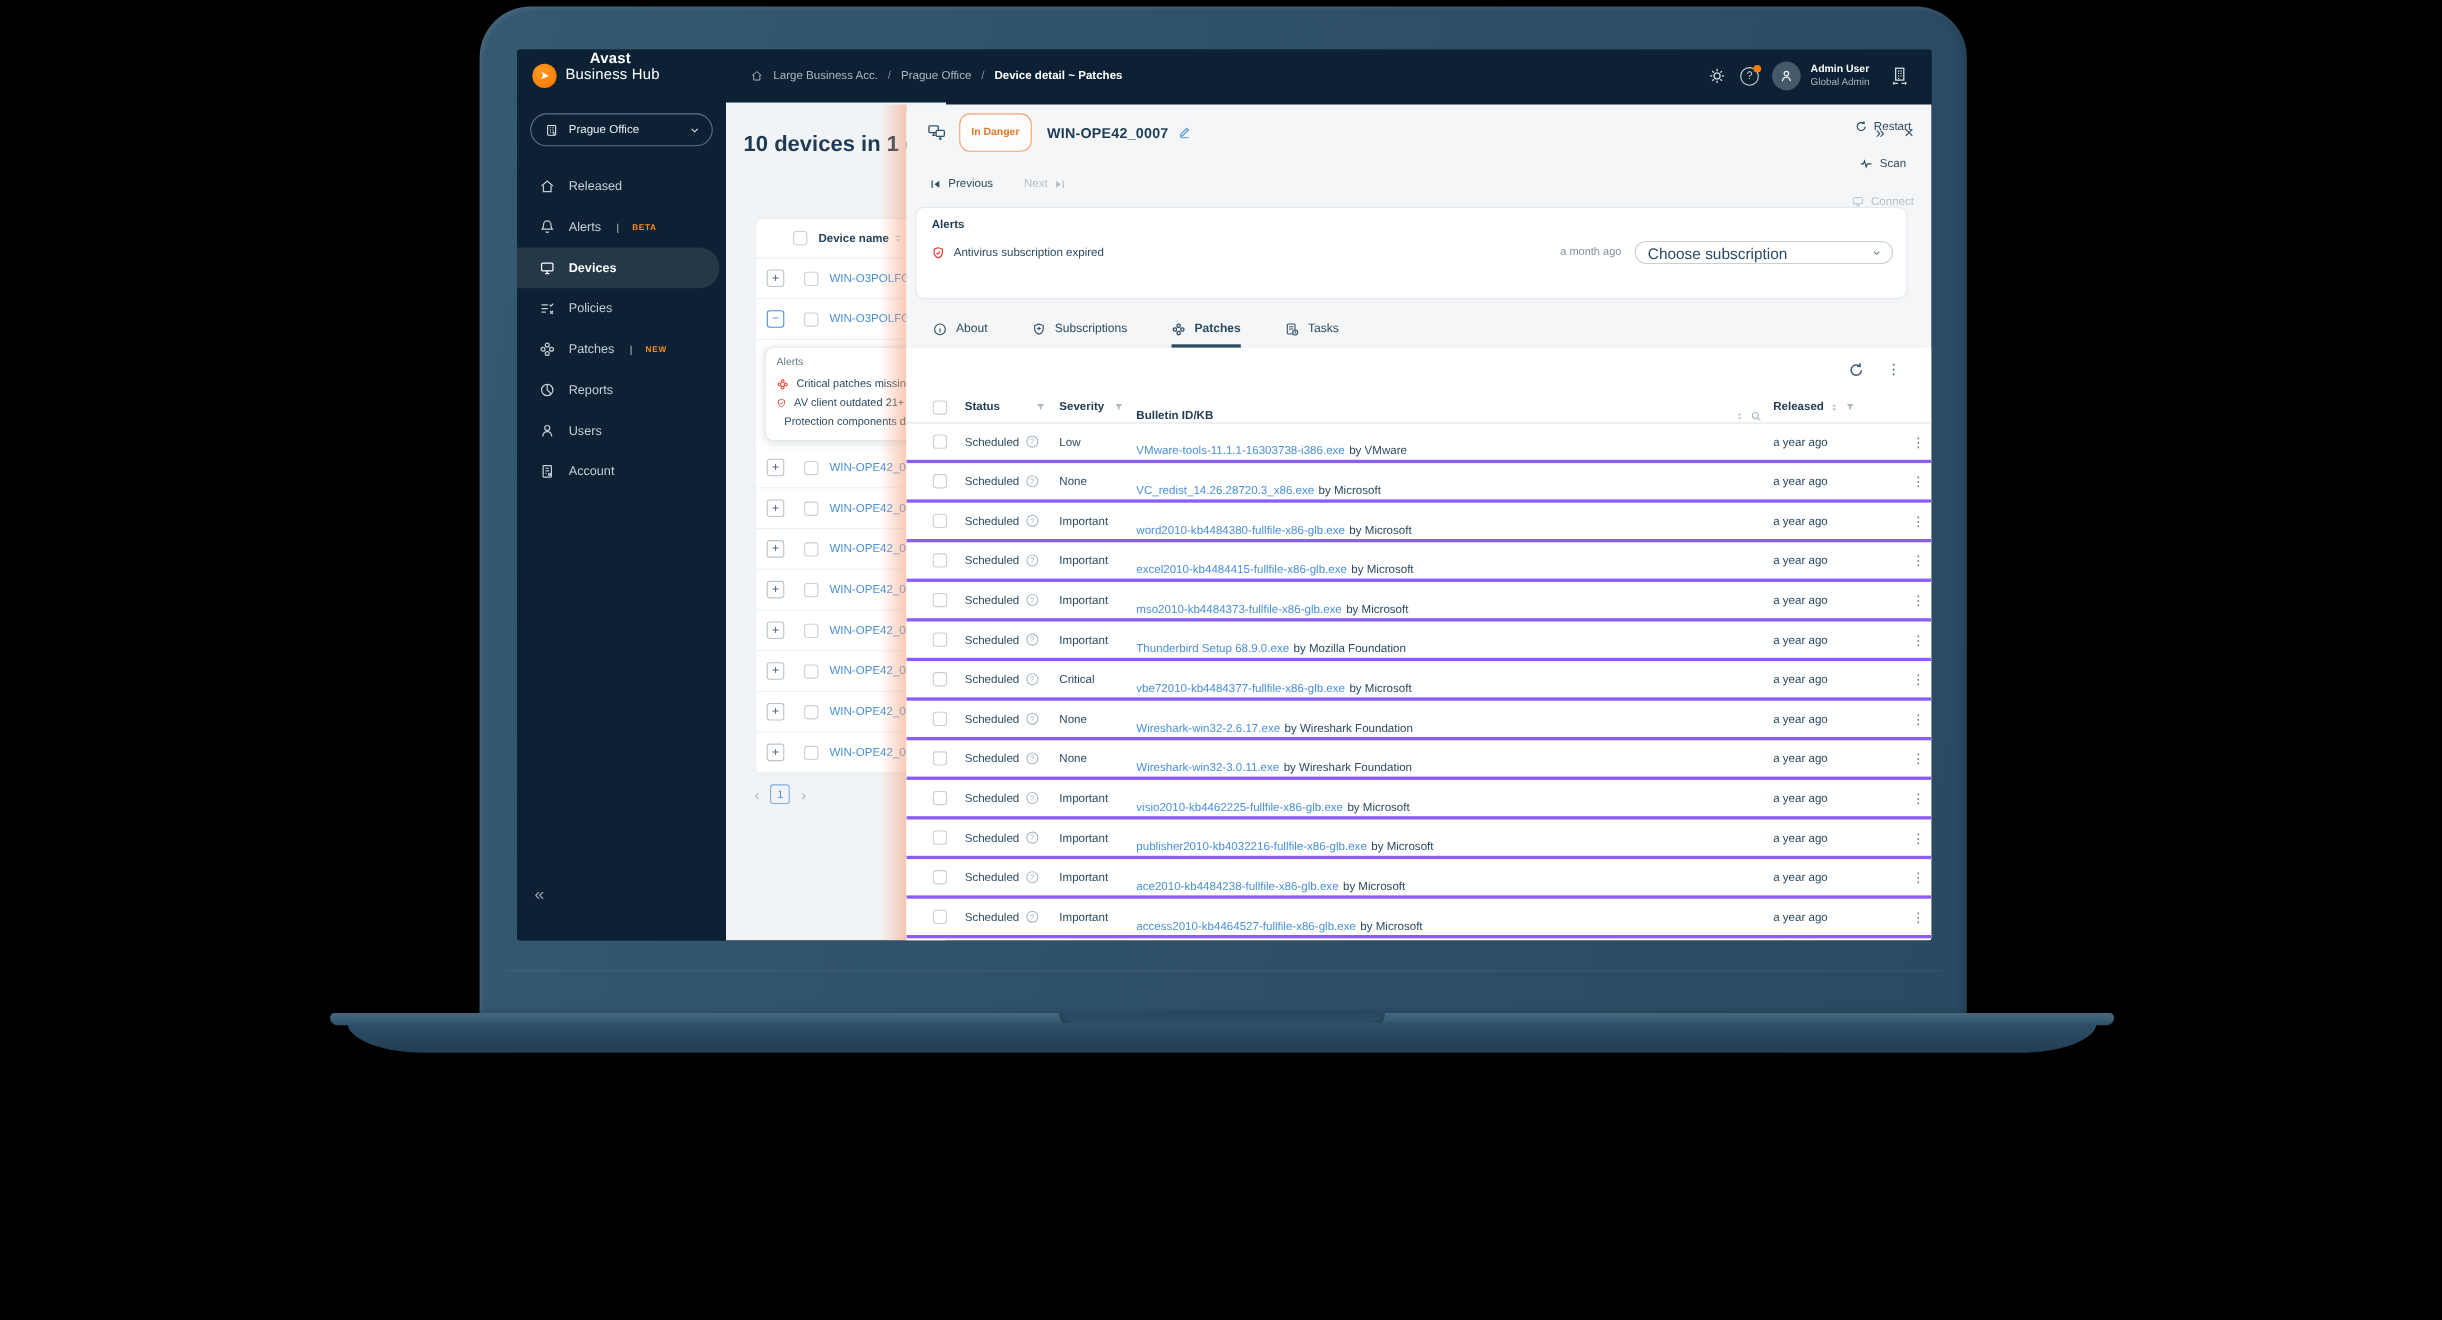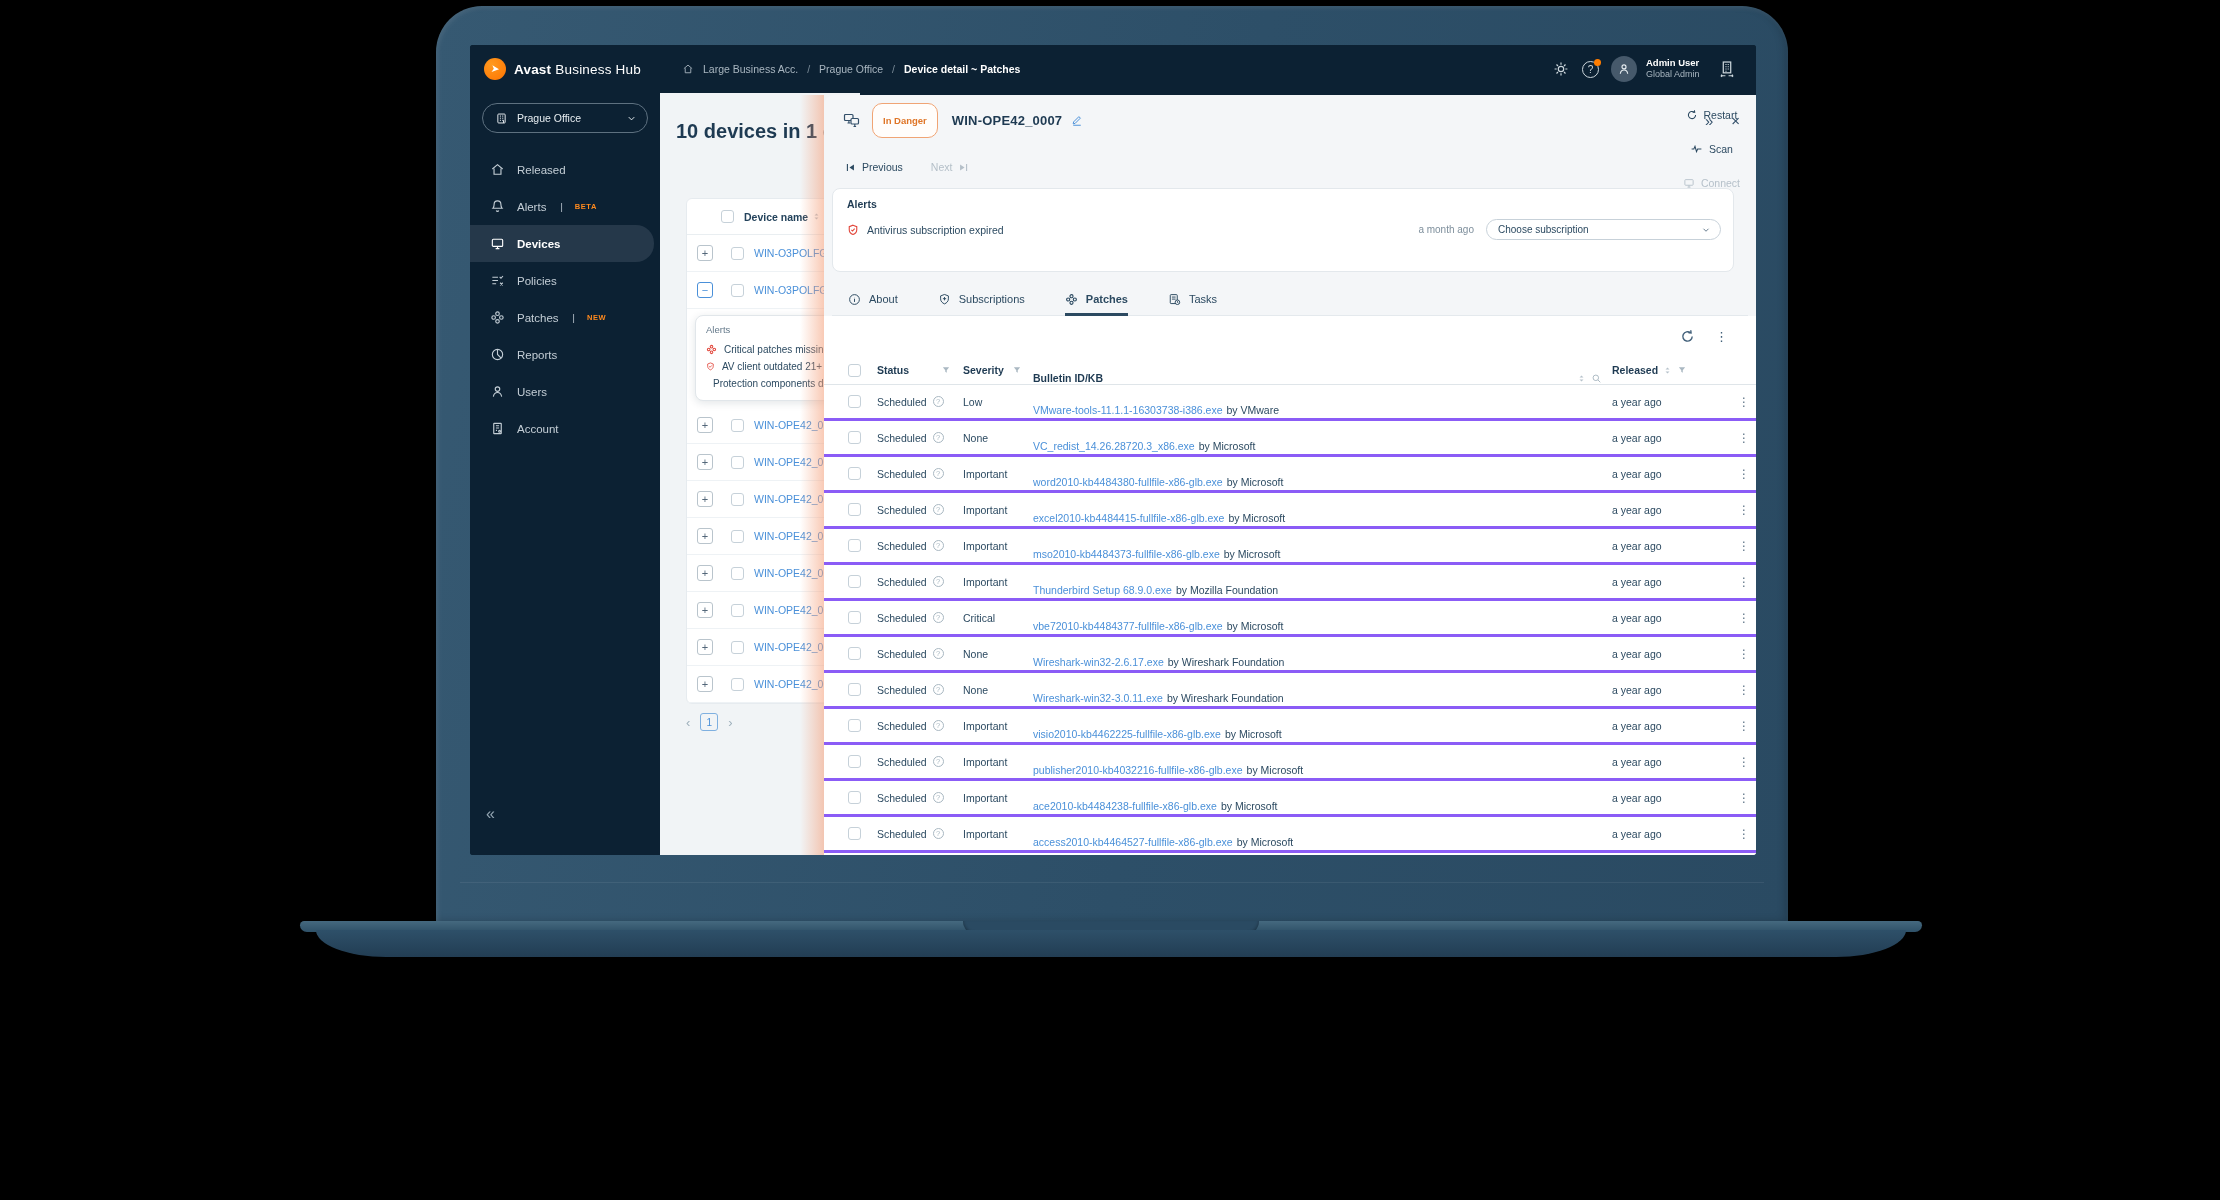--- a/index.html
+++ b/index.html
@@ -20,21 +20,21 @@
     border-radius:0 0 70px 70px / 0 0 27px 27px;background:linear-gradient(#2e5069,#223d53);}
   .base-notch{position:absolute;left:963px;top:921px;width:296px;height:14px;border-radius:0 0 14px 14px;
     background:#2a4a62;box-shadow:inset 0 -2px 3px rgba(0,0,0,.28);}
 
   .screen{position:absolute;left:34px;top:39px;width:1286px;height:810px;background:#0c2133;overflow:hidden;border-radius:3px;}
 
   
   .topbar{position:absolute;left:0;top:0;width:1286px;height:48px;background:#0c2133;z-index:5;}
   .logo{position:absolute;left:14px;top:13px;width:22px;height:22px;border-radius:50%;
     background:radial-gradient(circle at 35% 30%,#ff9a1f,#ff7300);display:flex;align-items:center;justify-content:center;}
-  .brand{position:absolute;left:44px;top:0;height:48px;display:flex;align-items:center;color:#fff;font-size:13.5px;letter-spacing:.2px;}
+  .brand{position:absolute;left:44px;top:0;height:48px;display:flex;align-items:center;color:#fff;font-size:13.5px;letter-spacing:.2px;flex-direction:column;}
   .brand b{font-weight:700;margin-right:4px;}
   .crumb{position:absolute;left:212px;top:0;height:48px;display:flex;align-items:center;gap:9px;font-size:10.5px;color:#a9b6c0;}
   .crumb .sep{color:#7b8c98;}
   .crumb .last{color:#fff;font-weight:700;}
   .tb-ic{position:absolute;top:0;height:48px;display:flex;align-items:center;color:#ccd6dc;}
   .help-wrap{position:relative;width:17px;height:17px;}
   .help-c{width:17px;height:17px;border:1.3px solid #ccd6dc;border-radius:50%;display:flex;align-items:center;justify-content:center;font-size:10px;color:#ccd6dc;}
   .help-dot{position:absolute;right:-2px;top:-2px;width:7px;height:7px;border-radius:50%;background:#ff7d00;}
   .avatar{width:26px;height:26px;border-radius:50%;background:#46596b;display:flex;align-items:center;justify-content:center;}
   .tb-user{position:absolute;left:1176px;top:0;height:48px;display:flex;flex-direction:column;justify-content:center;line-height:1.25;}
@@ -97,21 +97,21 @@
   .d-actions{margin-left:auto;display:flex;align-items:center;gap:22px;flex-direction:column;}
   .act{display:flex;align-items:center;gap:6px;cursor:pointer;color:#2c4a61;}
   .act.disabled{color:#b6c1ca;}
   .alerts-card{position:absolute;left:8px;right:22px;top:93px;height:84px;background:#fff;
     border:1px solid #e3e8ec;border-radius:8px;padding:9px 12px 0 14px;}
   .alerts-card .t{font-size:10.5px;font-weight:700;color:#1e3a52;margin-bottom:8px;}
   .al-row{display:flex;align-items:center;height:23px;}
   .al-row .lbl{margin-left:8px;font-size:10.5px;color:#2c4a61;}
   .al-row .time{margin-left:auto;font-size:10px;color:#7e8f9c;margin-right:12px;}
   .al-select{width:235px;height:21px;border:1px solid #c7d1d9;border-radius:11px;background:#fff;
-    display:flex;align-items:center;font-size:10px;color:#2c4a61;padding:0 9px 0 11px;cursor:pointer;}
+    display:flex;align-items:center;font-size:14px;color:#2c4a61;padding:0 9px 0 11px;cursor:pointer;}
   .al-select .v{flex:1;}
   .tabs{position:absolute;left:24px;top:190px;height:31px;display:flex;gap:40px;z-index:2;}
   .tab{display:flex;align-items:center;gap:8px;font-size:11px;color:#2c4a61;border-bottom:3px solid transparent;cursor:pointer;}
   .tab.active{font-weight:700;border-bottom-color:#2c4a61;}
   .tabs-divider{position:absolute;left:8px;right:8px;top:220px;height:1px;background:#e4e9ed;}
   .table-zone{position:absolute;left:0;right:0;top:221px;bottom:0;background:#fff;}
   .tz-toolbar{height:40px;display:flex;align-items:center;justify-content:flex-end;gap:20px;padding-right:28px;color:#42607a;}
   .tz-toolbar .kebab{font-size:13px;color:#42607a;cursor:pointer;}
   .p-head,.p-row{display:flex;align-items:center;padding-left:24px;}
   .p-head{height:29px;font-size:10.5px;font-weight:700;color:#1e3a52;border-bottom:1px solid #dfe5e9;}

